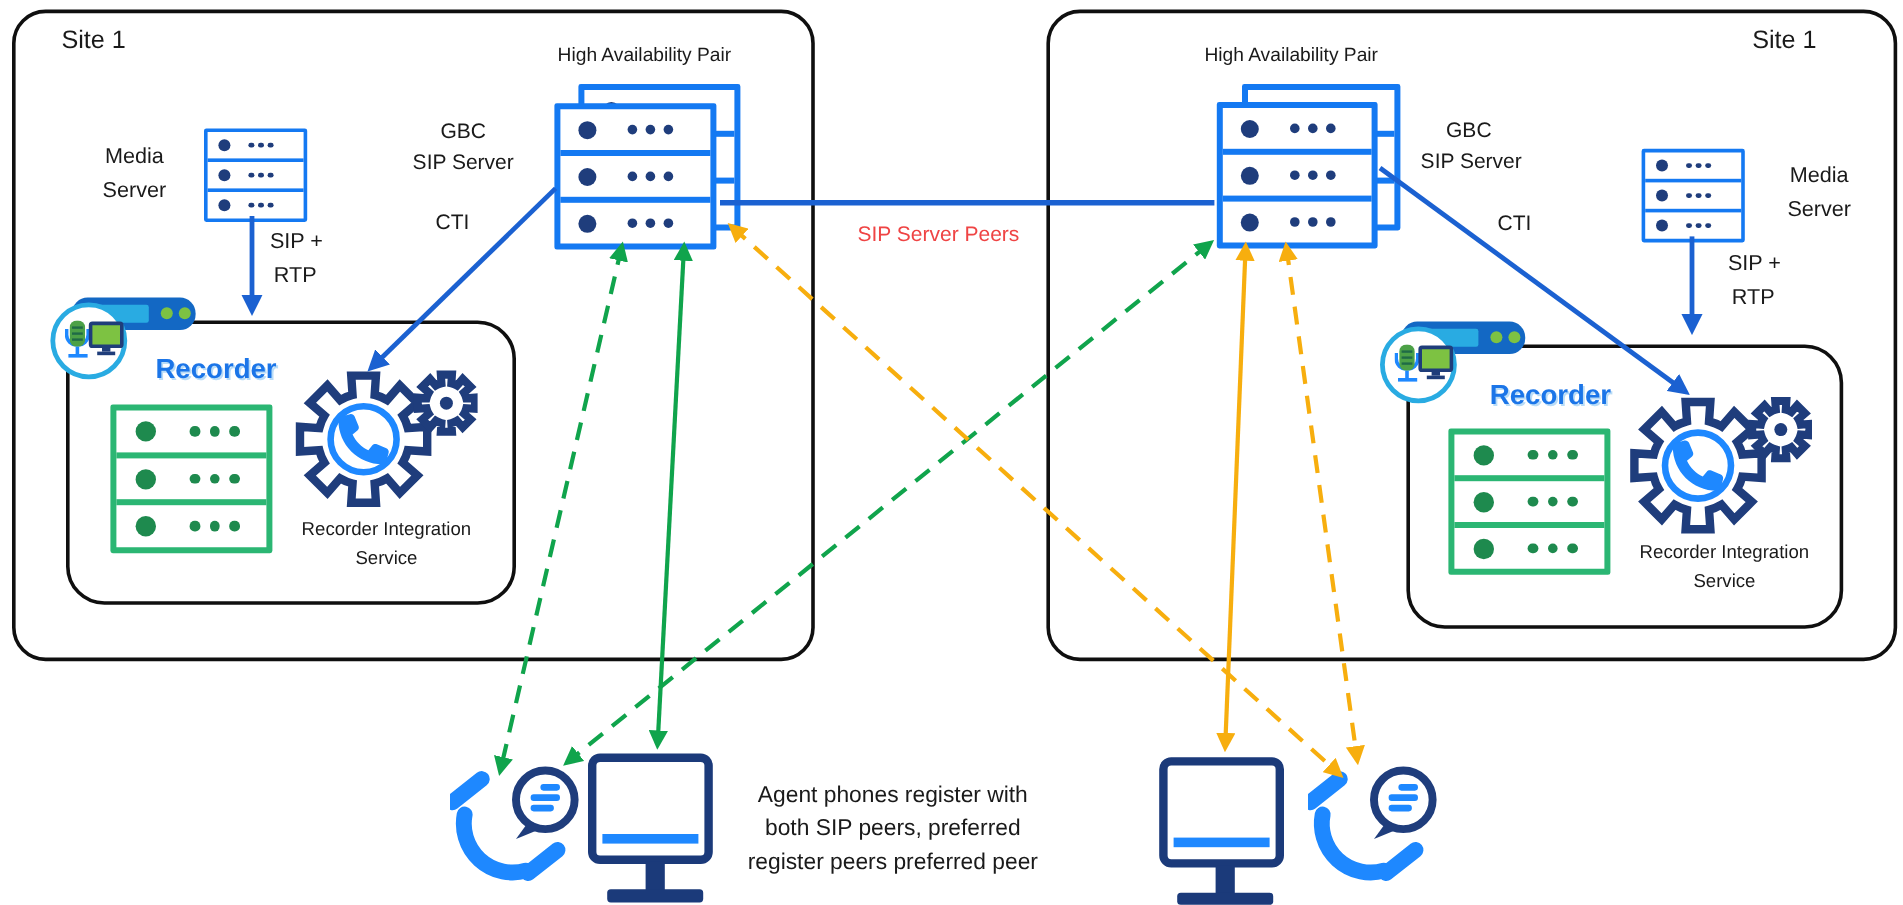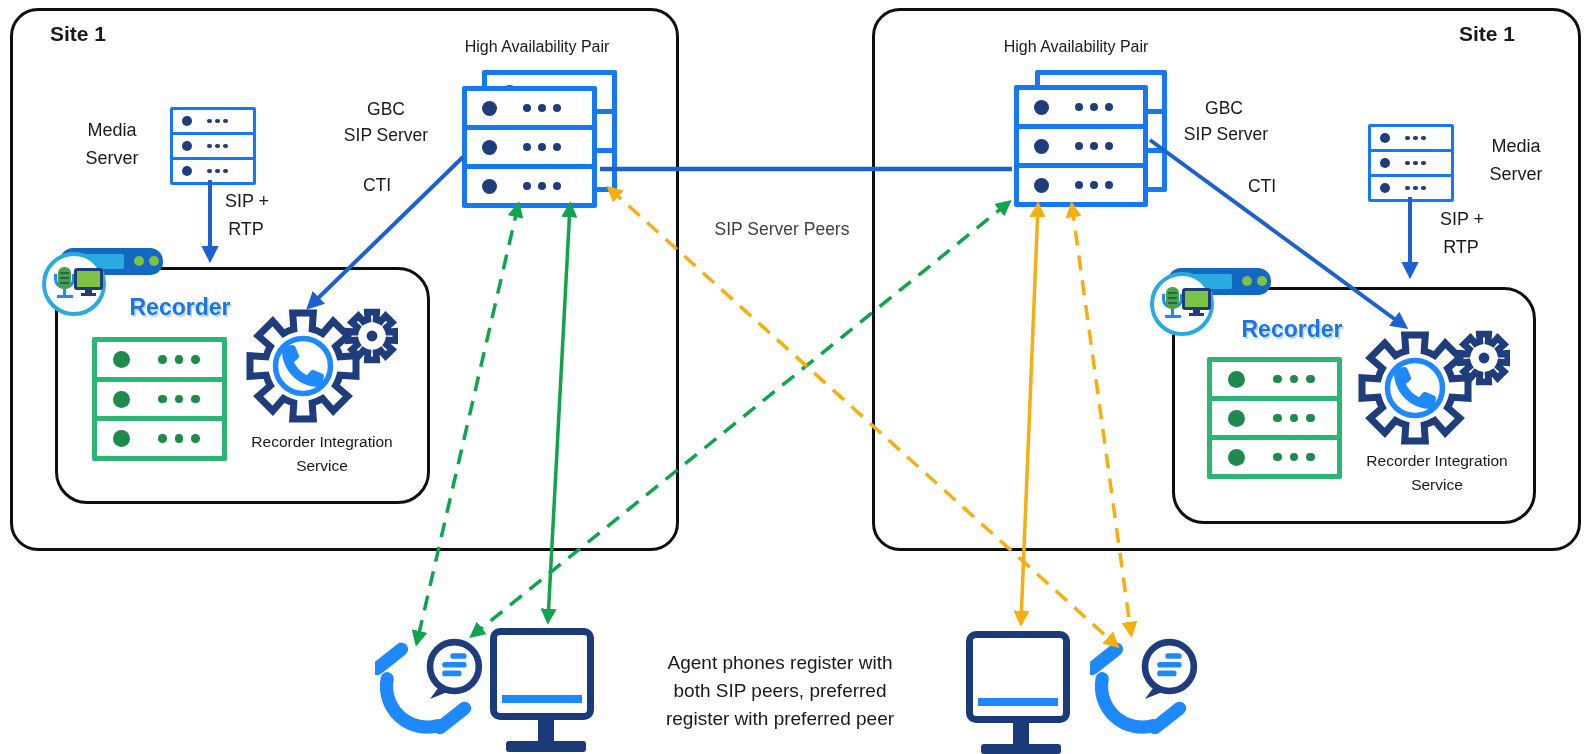--- a/index.html
+++ b/index.html
@@ -1,28 +1,28 @@
 <!DOCTYPE html>
 <html><head>
 <meta charset="utf-8">
 <style>
   html,body{margin:0;padding:0;}
   body{width:1586px;height:754px;position:relative;background:#fff;
        font-family:"Liberation Sans","DejaVu Sans",sans-serif;color:#1a1a1a;overflow:hidden;}
   .c{position:absolute;transform:translateX(-50%);text-align:center;white-space:nowrap;}
   .site-box{position:absolute;border:3.2px solid #0f0f0f;border-radius:28px;z-index:1;}
   .rec-box{position:absolute;border:3px solid #0f0f0f;border-radius:32px;z-index:2;background:transparent;}
-  .title{font-size:21px;font-weight:bold;}
+  .title{font-size:21px;font-weight:normal;}
   .lbl16{font-size:16px;}
   .lbl17{font-size:17.5px;}
   .lbl18{font-size:18px;}
-  .peers{font-size:17.5px;color:#404040;margin-top:34px;}
+  .peers{font-size:17.5px;color:#ef4444;}
   .rec-title{font-size:23px;font-weight:bold;color:#1B75E8;text-shadow:1.5px 1.5px 0 #b9dcf7;}
   .ris{font-size:15.5px;}
-  .note{font-size:19px;margin-left:36px;}
+  .note{font-size:19px;}
   
   .srv{position:absolute;background:#fff;border:5px solid #1479F2;display:flex;flex-direction:column;z-index:3;border-radius:2px;}
   .srv .r{flex:1;display:flex;align-items:center;border-top:5px solid #1479F2;}
   .srv .r:first-child{border-top:none;}
   .srv .d{width:15px;height:15px;border-radius:50%;background:#1F3D7C;margin-left:15px;flex:none;}
   .srv .g{display:flex;gap:7px;margin-left:26px;}
   .srv .g i{width:8px;height:8px;border-radius:50%;background:#1F3D7C;display:block;}
   .srv.back{z-index:2;}
   .srv.media{border-width:3.5px;}
   .srv.media .r{border-top-width:3.5px;}
@@ -406,21 +406,21 @@
 </div>
 <div class="neck" style="left:1013px;top:721px;width:16px;height:24px;"></div>
 <div class="base" style="left:981px;top:744px;width:80px;height:10px;"></div>
 
 <svg class="phonesvg" style="left:1090px;top:638px;" width="112" height="112" viewBox="0 0 110 110">
   <use href="#phoneBubble"></use>
 </svg>
 
 <div class="c txt note" style="left:744px;top:652px;">Agent phones register with</div>
 <div class="c txt note" style="left:744px;top:680px;">both SIP peers, preferred</div>
-<div class="c txt note" style="left:744px;top:708px;">register with preferred peer</div>
+<div class="c txt note" style="left:744px;top:708px;">register peers preferred peer</div>
 
 <svg id="overlay" width="1586" height="754" viewBox="0 0 1586 754">
 
   <line x1="600" y1="169" x2="1012" y2="169" stroke="#1B61D1" stroke-width="4.5"></line>
 
   <line x1="210" y1="180" x2="210" y2="258" stroke="#1B61D1" stroke-width="4" marker-end="url(#mb)"></line>
   <line x1="1410" y1="197" x2="1410" y2="274" stroke="#1B61D1" stroke-width="4" marker-end="url(#mb)"></line>
 
   <line x1="463" y1="157" x2="310" y2="306" stroke="#1B61D1" stroke-width="4" marker-end="url(#mb)"></line>
   <line x1="1150" y1="140" x2="1404" y2="326" stroke="#1B61D1" stroke-width="4" marker-end="url(#mb)"></line>

